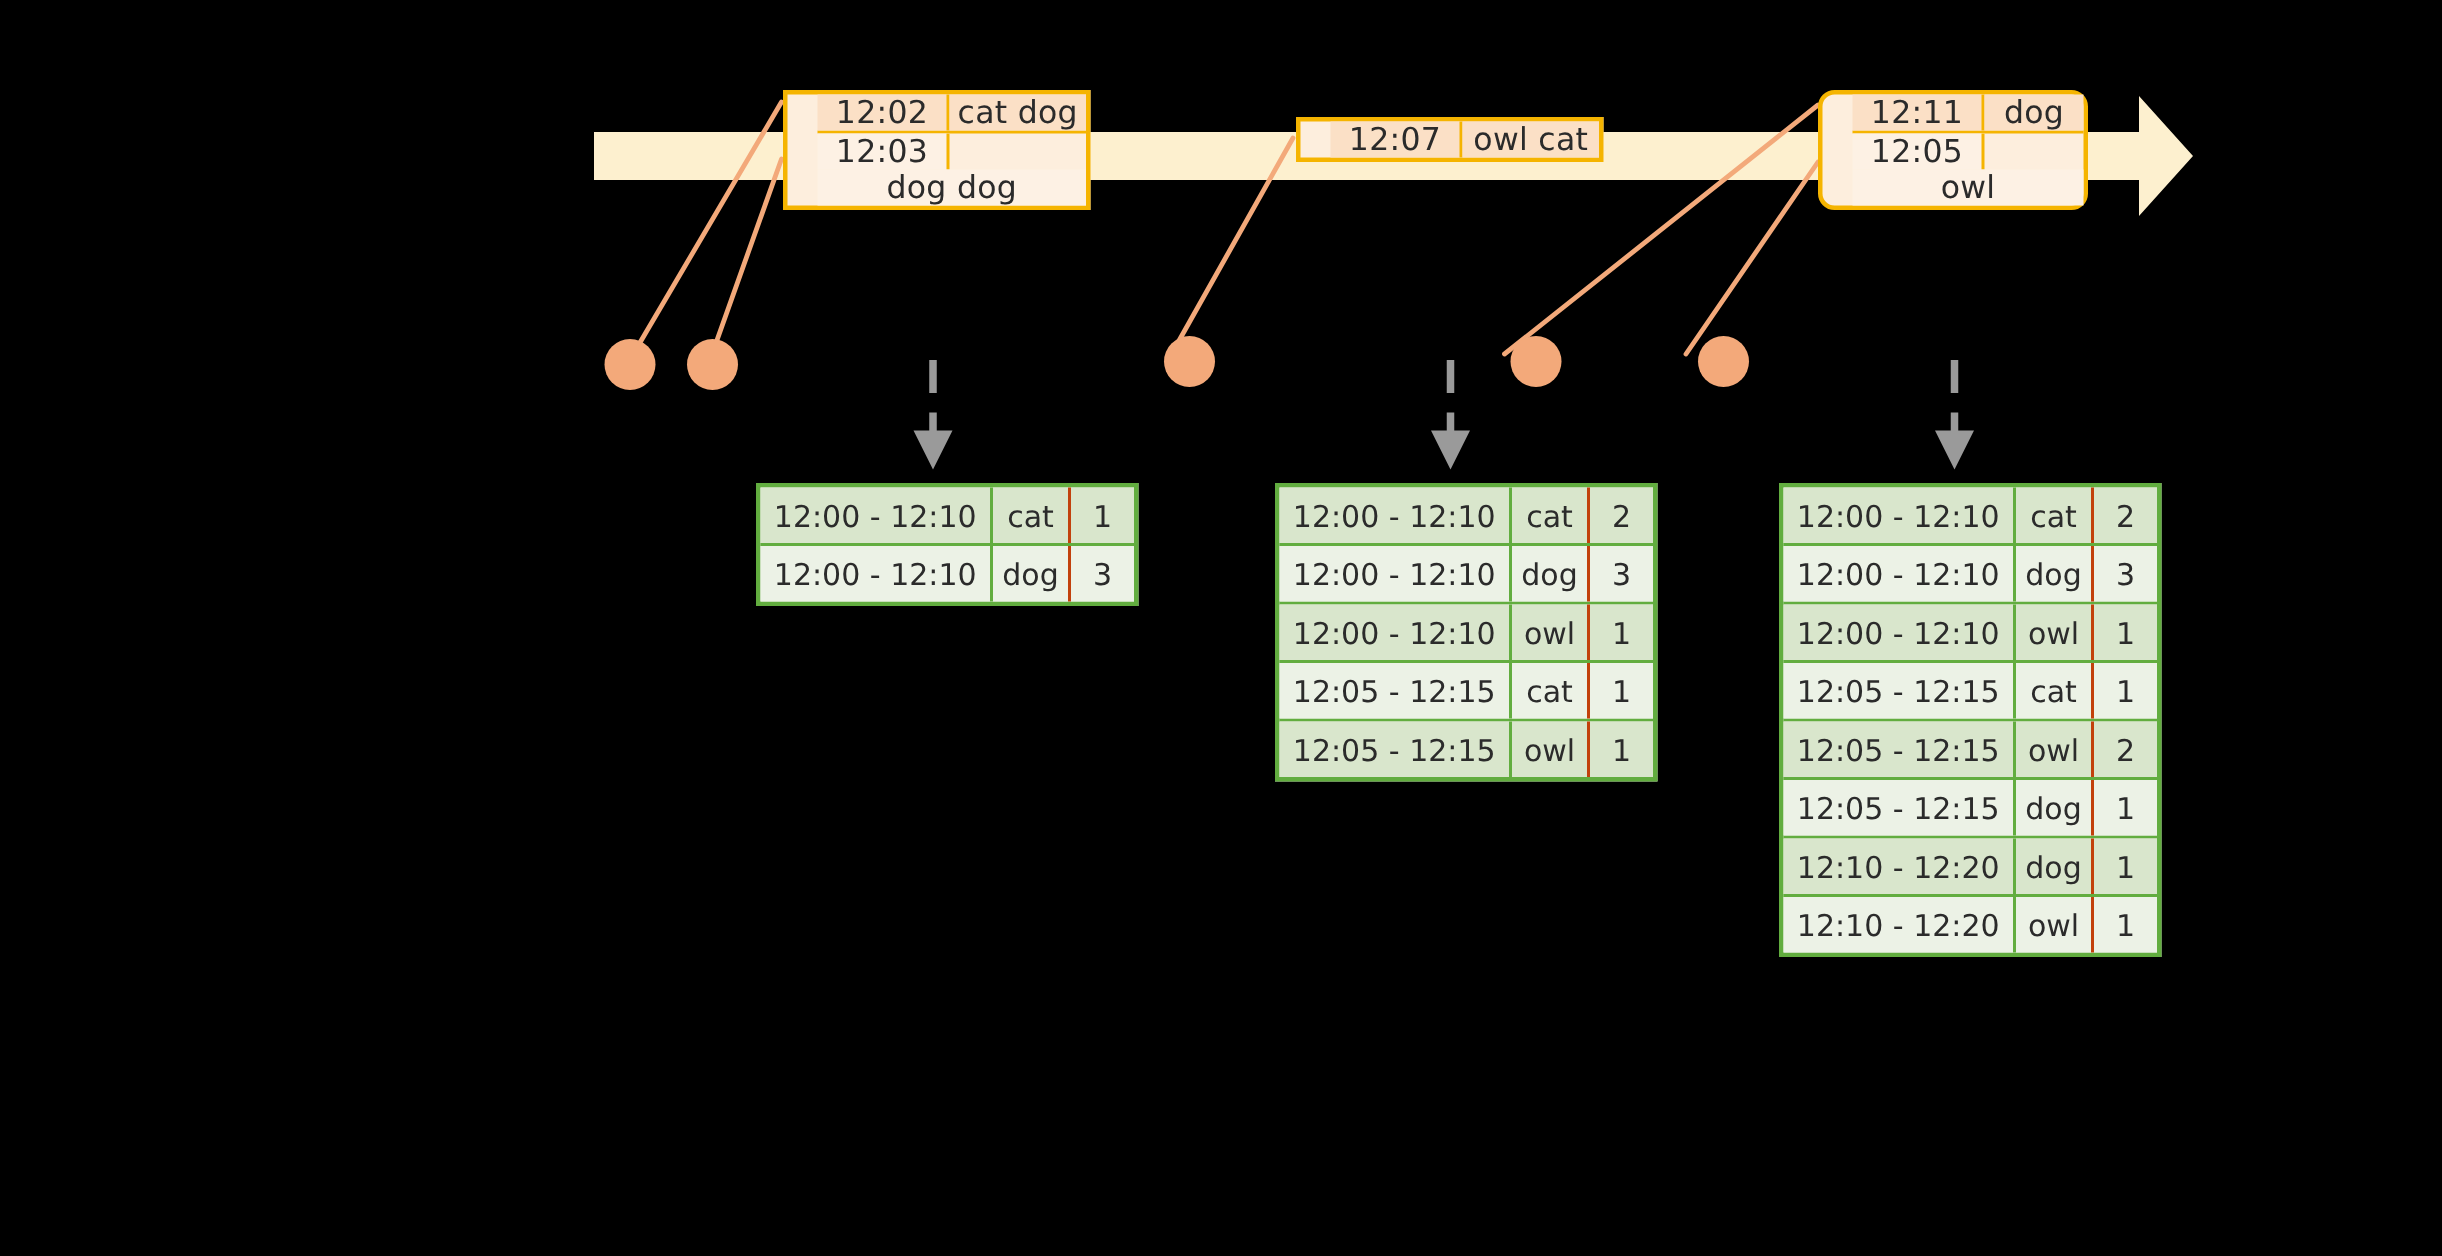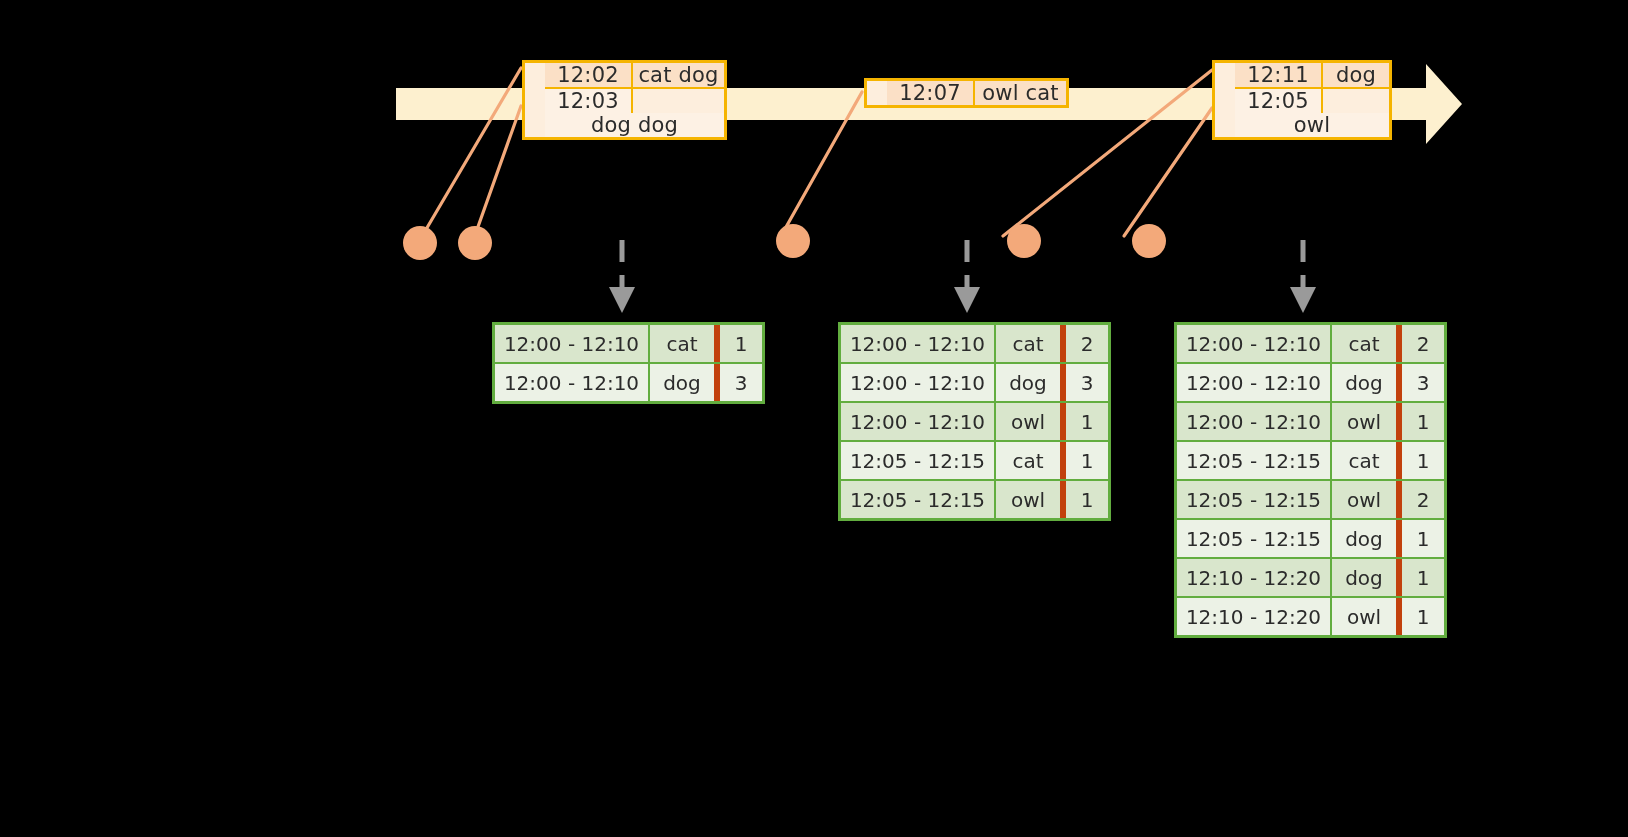--- a/index.html
+++ b/index.html
@@ -61,20 +61,21 @@
     flex: 1;
   }
 
   
   .res-table {
     position: absolute;
     border: 3px solid #62ad3f;
     box-sizing: border-box;
     background: #eaf1e3;
     z-index: 4;
+    margin-left: 12px;
   }
   .res-row {
     display: flex;
     box-sizing: border-box;
   }
   .res-row + .res-row { border-top: 2px solid #62ad3f; }
   .res-row.shade .res-cell { background: #d9e6cc; }
   .res-row.plain .res-cell { background: #ecf2e6; }
   .res-cell {
     display: flex;
@@ -83,22 +84,22 @@
     box-sizing: border-box;
     font-size: 20px;
     color: #2b2b2b;
     height: 37px;
   }
   .res-win {
     width: 155px;
     border-right: 2px solid #62ad3f;
   }
   .res-key {
-    width: 70px;
-    border-right: 6px solid #c2410c;
+    width: 52px;
+    border-right: 2px solid #c2410c;
   }
   .res-cnt {
     width: 42px;
   }
 </style>
 </head>
 <body>
 
 <div id="stage">
 
@@ -151,21 +152,21 @@
     </div>
   </div>
 
   <div class="evt-group" style="left:864px; top:78px; width:205px;">
     <div class="evt-row shade">
       <div class="evt-cell evt-time">12:07</div>
       <div class="evt-cell evt-words">owl cat</div>
     </div>
   </div>
 
-  <div class="evt-group" style="left:1212px; top:60px; width:180px;">
+  <div class="evt-group" style="left:1212px; top:60px; width:180px;border-radius:11px;">
     <div class="evt-row shade">
       <div class="evt-cell evt-time">12:11</div>
       <div class="evt-cell evt-words">dog</div>
     </div>
     <div class="evt-row plain">
       <div class="evt-cell evt-time">12:05</div>
       <div class="evt-cell evt-words">owl</div>
     </div>
   </div>
 

